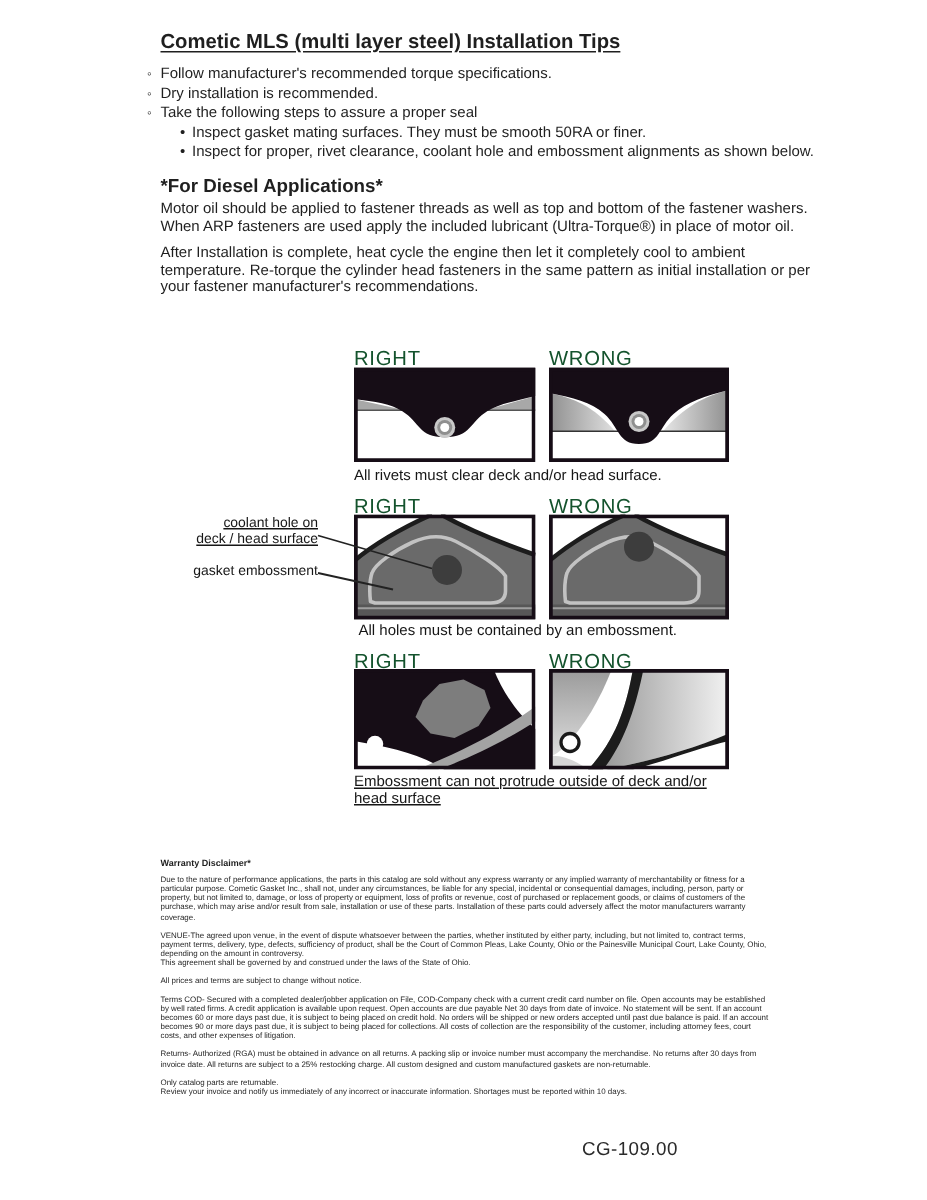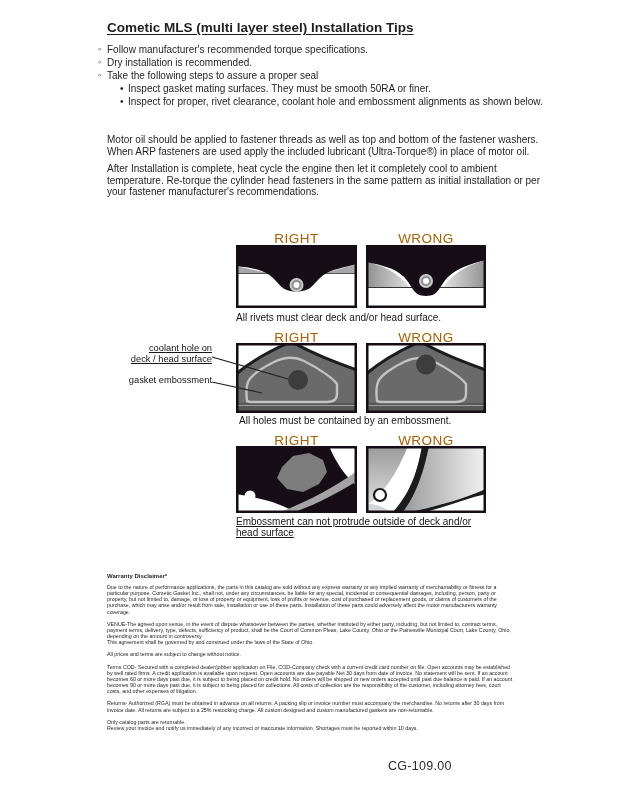--- a/index.html
+++ b/index.html
@@ -8,21 +8,21 @@
   .abs{position:absolute;}
   .title{left:107px;top:20px;font-size:13.5px;font-weight:bold;
          text-decoration:underline;text-underline-offset:2px;white-space:nowrap;}
   .bullets{left:98px;top:43px;font-size:10px;line-height:13px;width:500px;}
   .b-row{display:flex;}
   .b-glyph{width:9px;flex:0 0 9px;text-align:left;font-size:9px;}
   .sub{padding-left:22px;}
   .sub .b-glyph{width:8px;flex:0 0 8px;font-size:10px;}
   .diesel-h{left:107px;top:117px;font-size:12.5px;font-weight:bold;}
   .para{left:107px;width:448px;font-size:10px;line-height:11.5px;}
-  .fig-label{font-size:13.5px;letter-spacing:.5px;color:#a16207;text-align:center;}
+  .fig-label{font-size:13.5px;letter-spacing:.5px;color:#14532d;}
   .panel{position:absolute;}
   .panel svg{display:block;}
   .caption{font-size:10px;line-height:11px;color:#161616;}
   .callout{font-size:9.3px;line-height:10.5px;text-align:right;white-space:pre-line;color:#161616;}
   .disc{left:107px;top:573px;width:406px;}
   .disc h4{margin:0 0 5px 0;font-size:6px;font-weight:bold;}
   .disc p{margin:0 0 6px 0;font-size:5.3px;line-height:6.15px;white-space:pre-line;}
   .footer{left:388px;top:759px;font-size:12.5px;color:#2b2b2b;letter-spacing:.3px;}
 </style>
 </head>
@@ -48,20 +48,21 @@
     <div class="b-row sub">
       <span class="b-glyph">•</span>
       <span>Inspect gasket mating surfaces.  They must be smooth 50RA or finer.</span>
     </div>
     <div class="b-row sub">
       <span class="b-glyph">•</span>
       <span>Inspect for proper, rivet clearance, coolant hole and embossment alignments as shown below.</span>
     </div>
   </div>
 
+  <div class="abs diesel-h">*For Diesel Applications*</div>
   <div class="abs para" style="top:163px;">After Installation is complete, heat cycle the engine then let it completely cool to ambient temperature. Re-torque the cylinder head fasteners in the same pattern as initial installation or per your fastener manufacturer's recommendations.</div>
   <div class="abs para" style="top:134px;">Motor oil should be applied to fastener threads as well as top and bottom of the fastener washers. When ARP fasteners are used apply the included lubricant (Ultra-Torque®) in place of motor oil.</div>
 
   <div class="abs fig-label" style="left:236px;top:231px;width:121px;">RIGHT</div>
   <div class="abs fig-label" style="left:366px;top:231px;width:120px;">WRONG</div>
 
   <div class="panel" style="left:236px;top:245px;">
     <svg width="121" height="63" viewBox="0 0 121 63">
       <rect width="121" height="63" fill="#ffffff"></rect>
       <polygon points="0,21 34,28.5 0,28.5" fill="#a8a8a8"></polygon>

